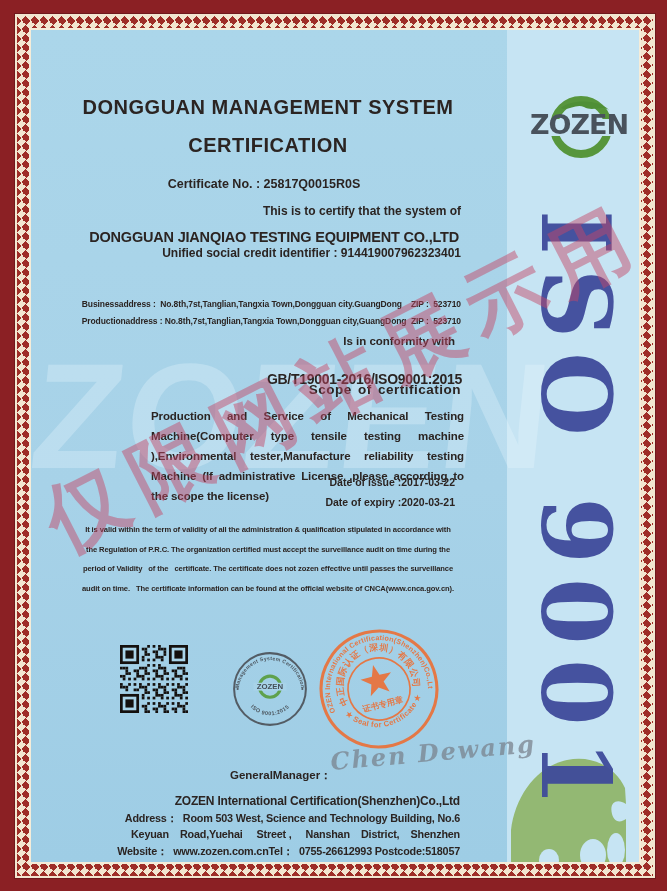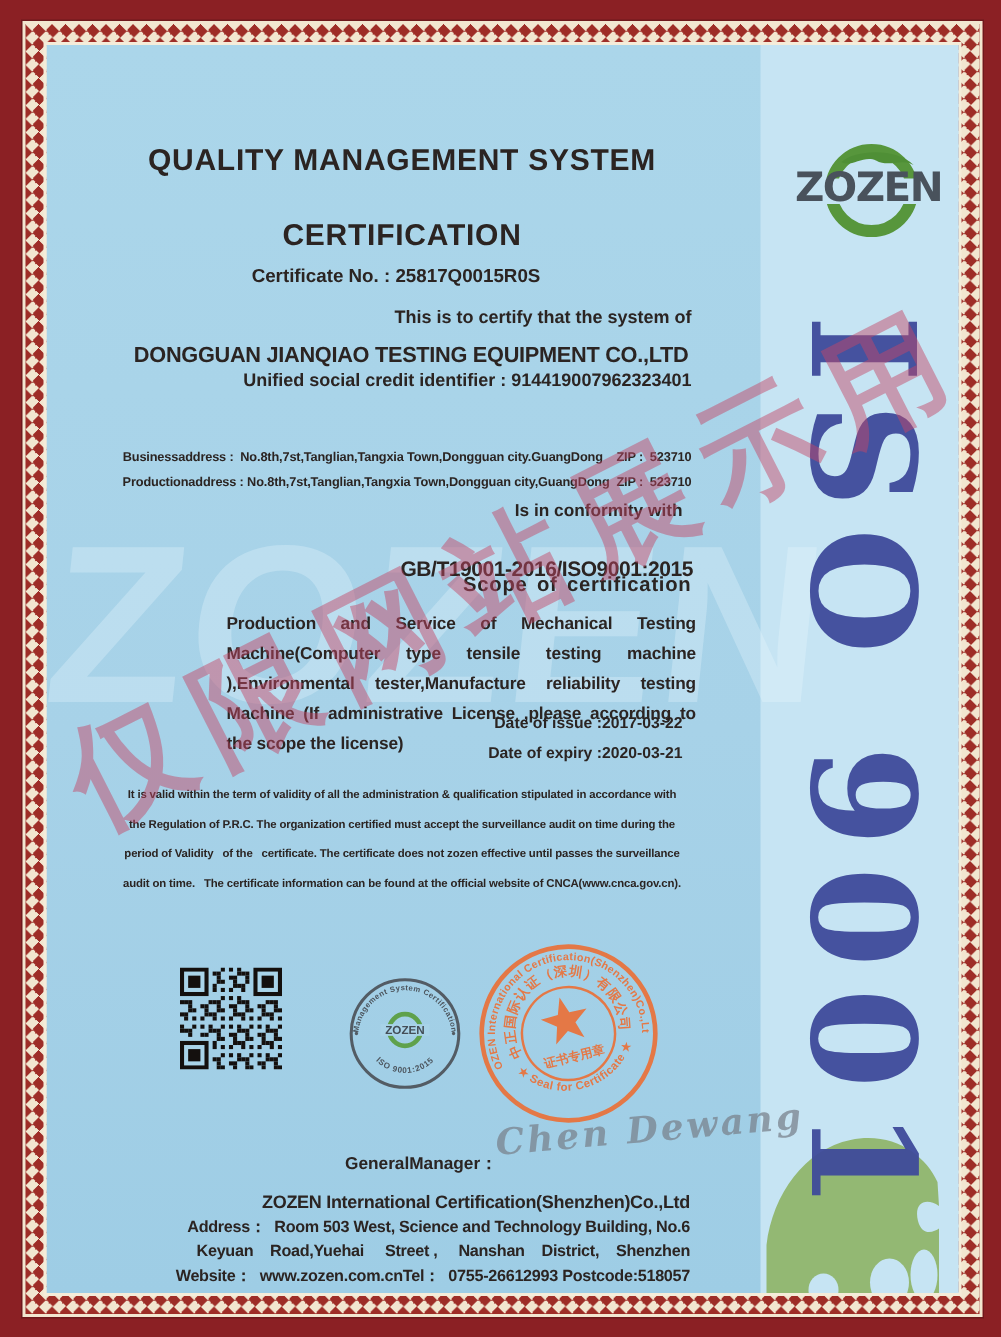--- a/index.html
+++ b/index.html
@@ -53,21 +53,21 @@
     font-size:96px;letter-spacing:14px;color:rgba(62,74,154,0.95);
   }
   .continents{position:absolute;right:0;bottom:0;width:140px;height:136px;z-index:1;}
   
   .content{position:absolute;left:36px;top:0;width:402px;height:100%;z-index:3;color:#2b2422;}
   .content .line{position:absolute;width:100%;font-weight:bold;}
   .r{text-align:right;}
   .c{text-align:center;}
   .pre{white-space:pre;}
   .title1{top:66px;font-size:20px;letter-spacing:.5px;}
-  .title2{top:116px;font-size:20px;letter-spacing:.5px;}
+  .title2{top:104px;font-size:20px;letter-spacing:.5px;}
   .certno{top:147px;font-size:12.5px;padding-right:8px;box-sizing:border-box;text-align:center;}
   .certify{top:174px;font-size:12px;padding-right:8px;box-sizing:border-box;}
   .company{top:199px;font-size:14.5px;padding-right:10px;box-sizing:border-box;letter-spacing:-.2px;}
   .credit{top:216px;font-size:12px;padding-right:8px;box-sizing:border-box;}
   .addr1{top:252px;}
   .addr2{top:269px;}
   .addr3{top:286px;}
   .addr{font-size:8.5px;letter-spacing:-.1px;padding-right:8px;box-sizing:border-box;}
   .conformity{top:305px;font-size:11.5px;padding-right:14px;box-sizing:border-box;}
   .standard{top:341px;font-size:14px;letter-spacing:-.3px;padding-right:7px;box-sizing:border-box;}
@@ -122,21 +122,21 @@
     </div>
 
     <svg class="continents" viewBox="0 0 140 136">
       <path d="M 12,136 L 12,104 C 16,70 38,40 68,34 C 96,28 118,44 126,62 L 127,78 C 118,72 110,76 113,88 C 116,99 124,95 127,93 L 127,136 Z" fill="#93b873"></path>
       <ellipse cx="94" cy="129" rx="13" ry="16" fill="#c6e4f3"></ellipse>
       <ellipse cx="50" cy="134" rx="10" ry="11" fill="#c6e4f3"></ellipse>
       <ellipse cx="117" cy="124" rx="9" ry="17" fill="#c6e4f3"></ellipse>
     </svg>
 
     <div class="content">
-      <div class="line c title1">QUALITY MANAGEMENT SYSTEM</div>
+      <div class="line c title1">DONGGUAN MANAGEMENT SYSTEM</div>
       <div class="line c title2">CERTIFICATION</div>
       <div class="line r certno">Certificate No. : 25817Q0015R0S</div>
       <div class="line r certify">This is to certify that the system of</div>
       <div class="line r company">DONGGUAN JIANQIAO TESTING EQUIPMENT CO.,LTD</div>
       <div class="line r credit">Unified social credit identifier : 914419007962323401</div>
       <div class="line r addr addr2 pre">Businessaddress :  No.8th,7st,Tanglian,Tangxia Town,Dongguan city.GuangDong    ZIP :  523710</div>
       <div class="line r addr addr3 pre">Productionaddress : No.8th,7st,Tanglian,Tangxia Town,Dongguan city,GuangDong  ZIP :  523710</div>
       <div class="line r conformity">Is in conformity with</div>
       <div class="line r standard">GB/T19001-2016/ISO9001:2015</div>
       <div class="line r scopehead">Scope of certification</div>

